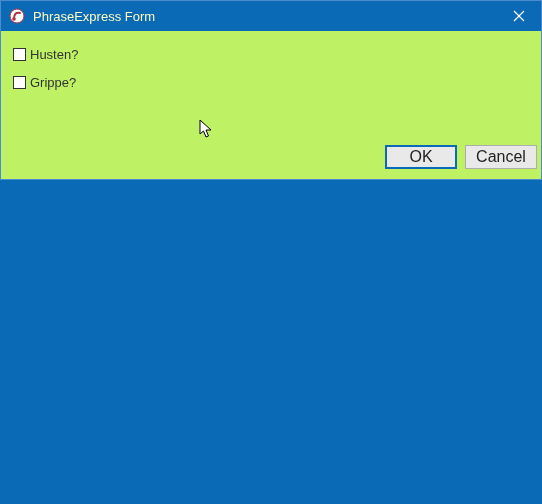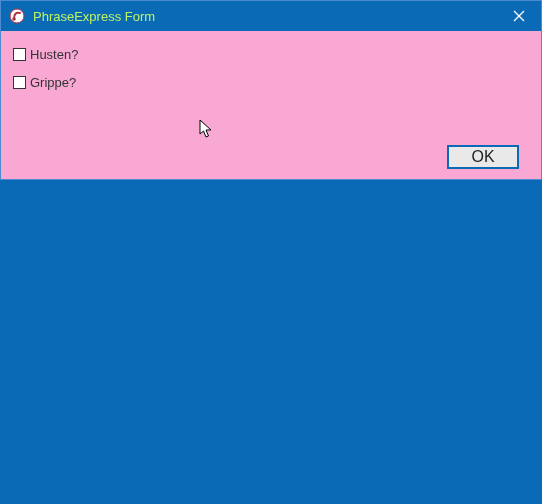--- a/index.html
+++ b/index.html
@@ -18,21 +18,21 @@
     .window {
       width: 542px;
       background: #ffffff;
       border: 1px solid #4c8bd0;
     }
     .titlebar {
       height: 30px;
       background: #0a6ab5;
       display: flex;
       align-items: center;
-      color: #bef264;
+      color: #fef9c3;
       font-size: 13px;
     }
     .titlebar-icon {
       width: 20px;
       height: 20px;
       margin-left: 6px;
       display: flex;
       align-items: center;
       justify-content: center;
     }
@@ -43,22 +43,22 @@
     .close-btn {
       width: 45px;
       height: 30px;
       display: flex;
       align-items: center;
       justify-content: center;
       color: #ffffff;
       cursor: pointer;
     }
     .body-area {
-      background: #f9a8d4;
-      padding: 14px 22px 10px 12px;
+      background: #bef264;
+      padding: 14px 4px 10px 12px;
     }
     .checkbox-row {
       display: flex;
       align-items: center;
       height: 18px;
       margin-bottom: 10px;
       cursor: default;
     }
     .checkbox-box {
       width: 13px;
@@ -132,20 +132,21 @@
     </div>
     <div class="checkbox-row" style="margin-top:7px;">
       <span class="checkbox-box"></span>
       <span class="checkbox-label">Grippe?</span>
     </div>
 
     <div class="spacer"></div>
 
     <div class="button-row">
       <div class="btn btn-default">OK</div>
+      <div class="btn">Cancel</div>
     </div>
   </div>
 </div>
 
 <div class="cursor">
   <svg width="18" height="22" viewBox="0 0 18 22">
     <path d="M1 1 L1 15 L4.5 12 L7 18 L9.5 17 L7 11 L12 11 Z" fill="#ffffff" stroke="#000000" stroke-width="1"></path>
   </svg>
 </div>
 

